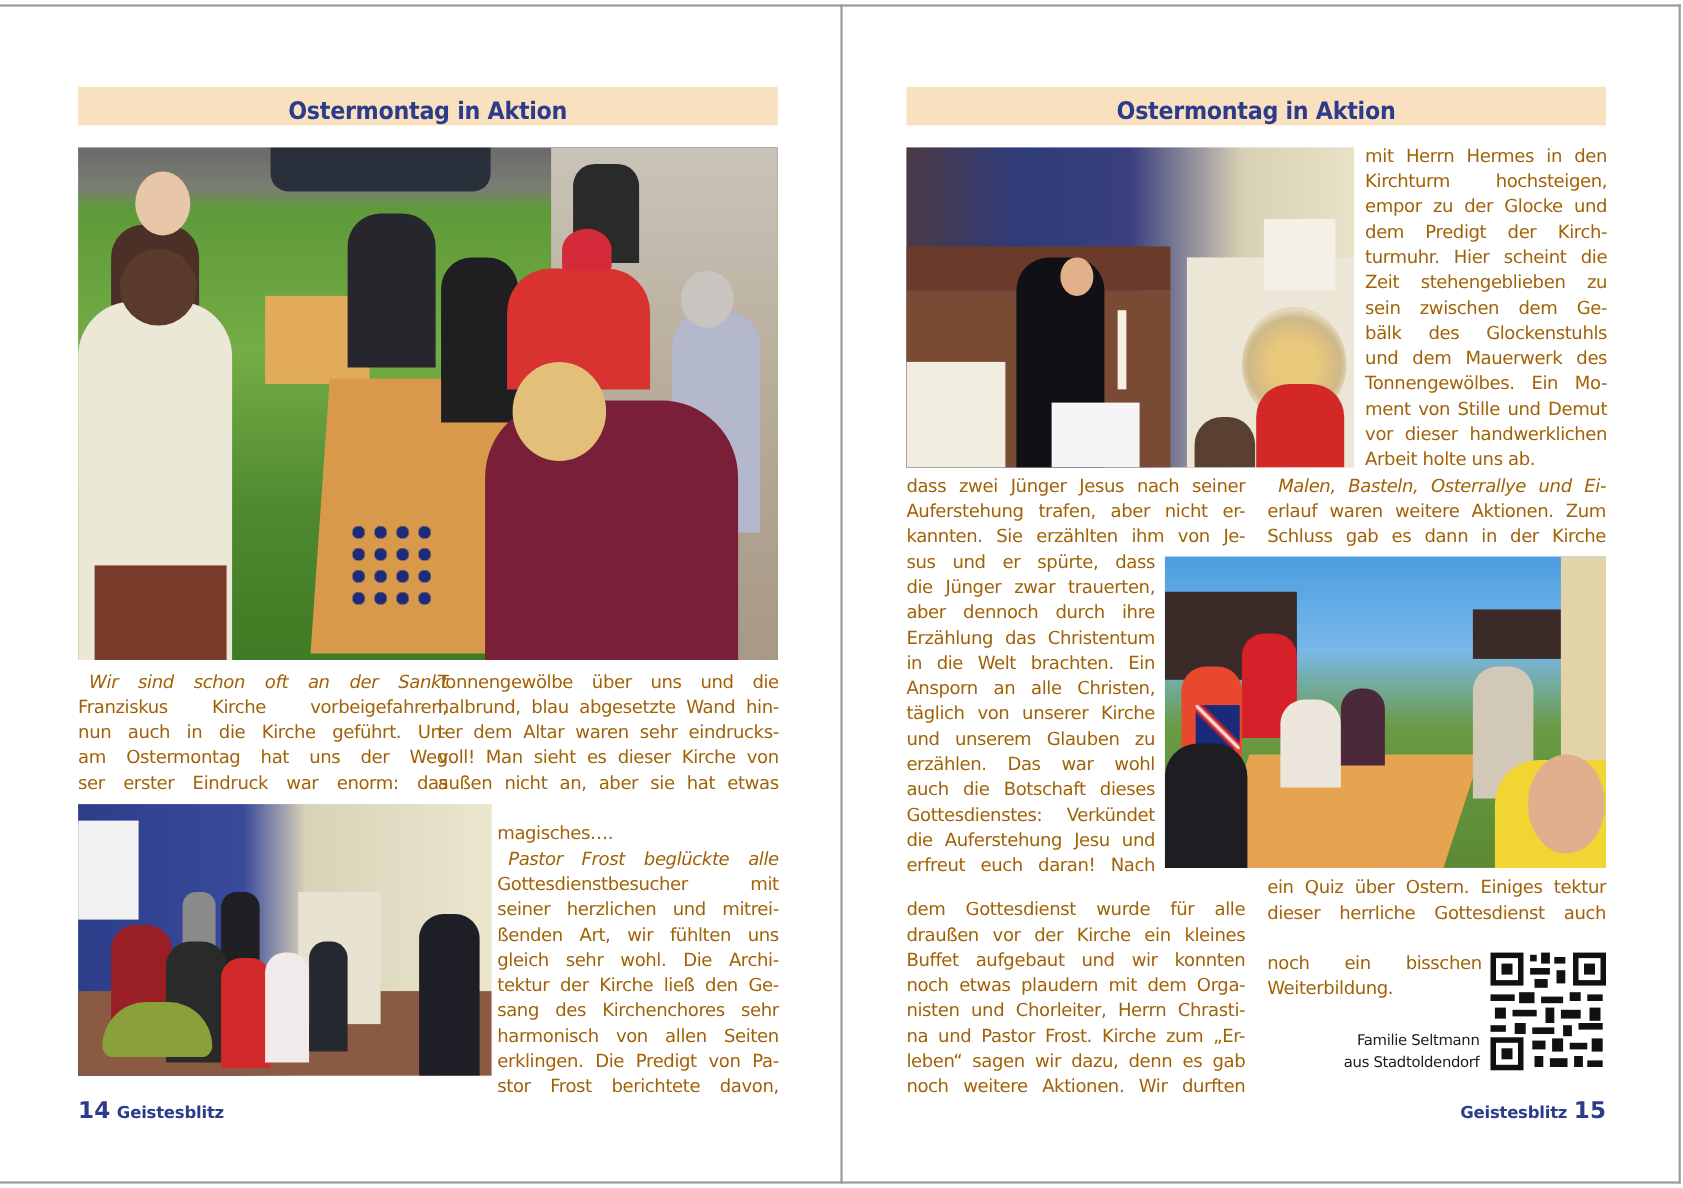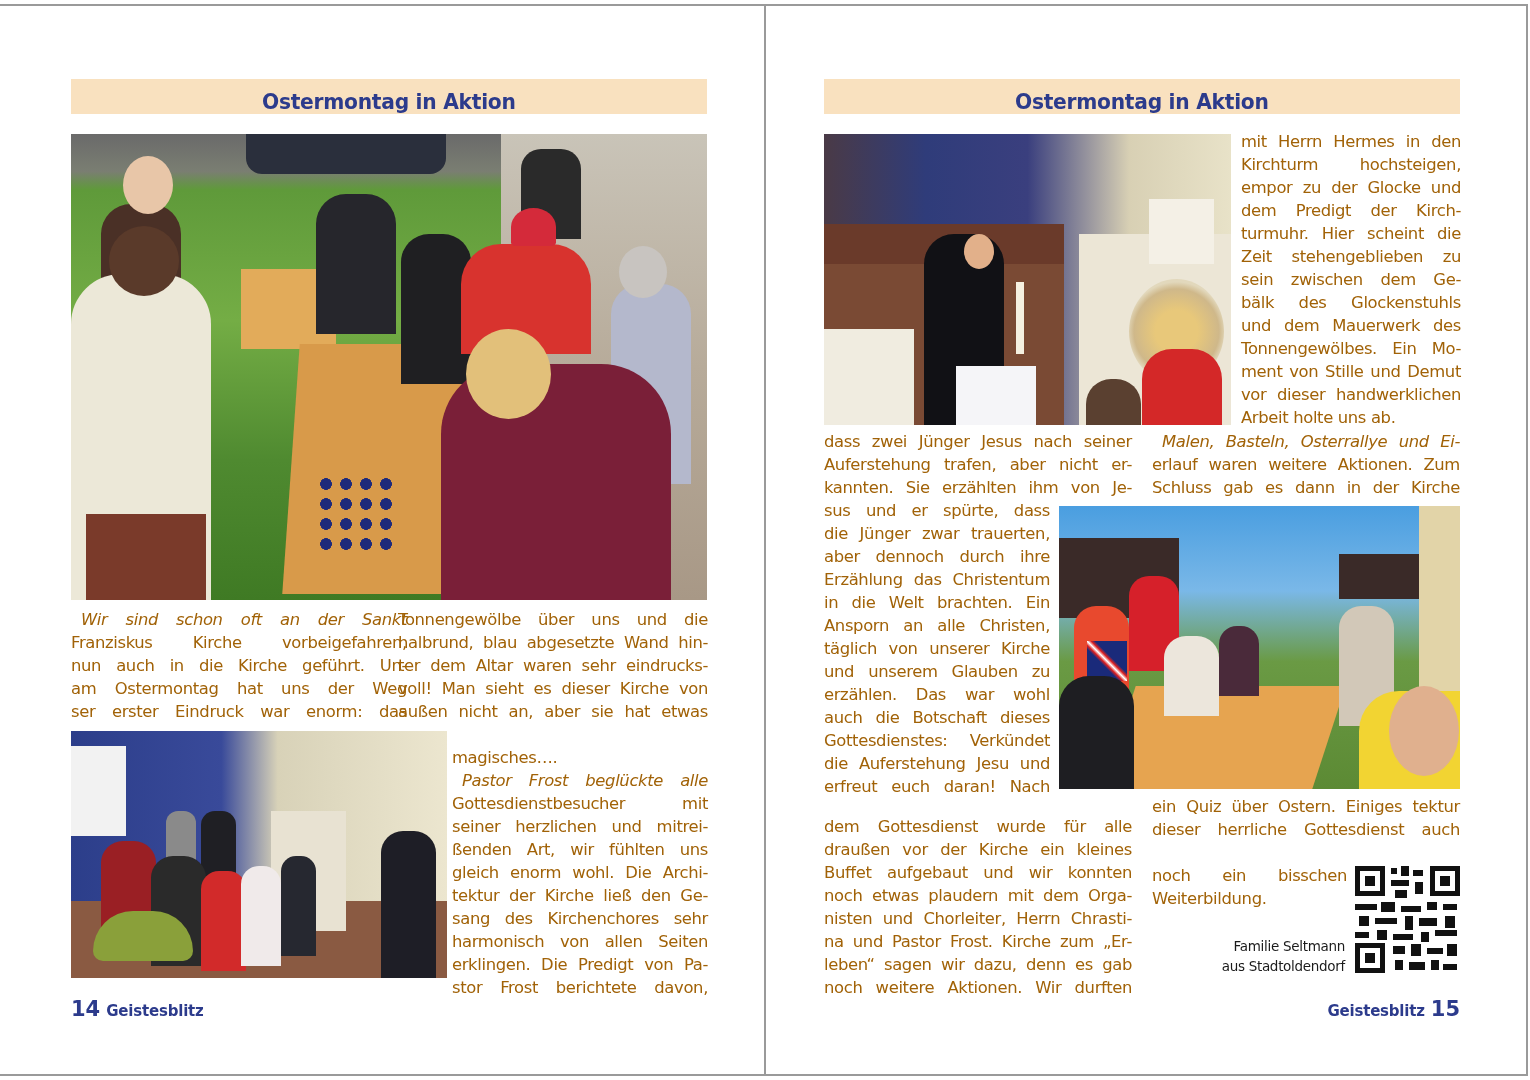--- a/index.html
+++ b/index.html
@@ -178,21 +178,21 @@
   <div class="layer flowers"></div>
     <div class="layer cond"></div>
 </div>
 
 <div class="text" id="col-left-c">
   <span class="ln last">magisches….</span>
   <span class="ln indent"> Pastor Frost beglückte alle</span>
   <span class="ln">Gottesdienstbesucher mit</span>
   <span class="ln">seiner herzlichen und mitrei-</span>
   <span class="ln">ßenden Art, wir fühlten uns</span>
-  <span class="ln">gleich enorm wohl. Die Archi-</span>
+  <span class="ln">gleich sehr wohl. Die Archi-</span>
   <span class="ln">tektur der Kirche ließ den Ge-</span>
   <span class="ln">sang des Kirchenchores sehr</span>
   <span class="ln">harmonisch von allen Seiten</span>
   <span class="ln">erklingen. Die Predigt von Pa-</span>
   <span class="ln">stor Frost berichtete davon,</span>
 </div>
 
 <div class="footer" id="footer-left">
   <span class="num">14</span>
   <span class="pub">Geistesblitz</span>

